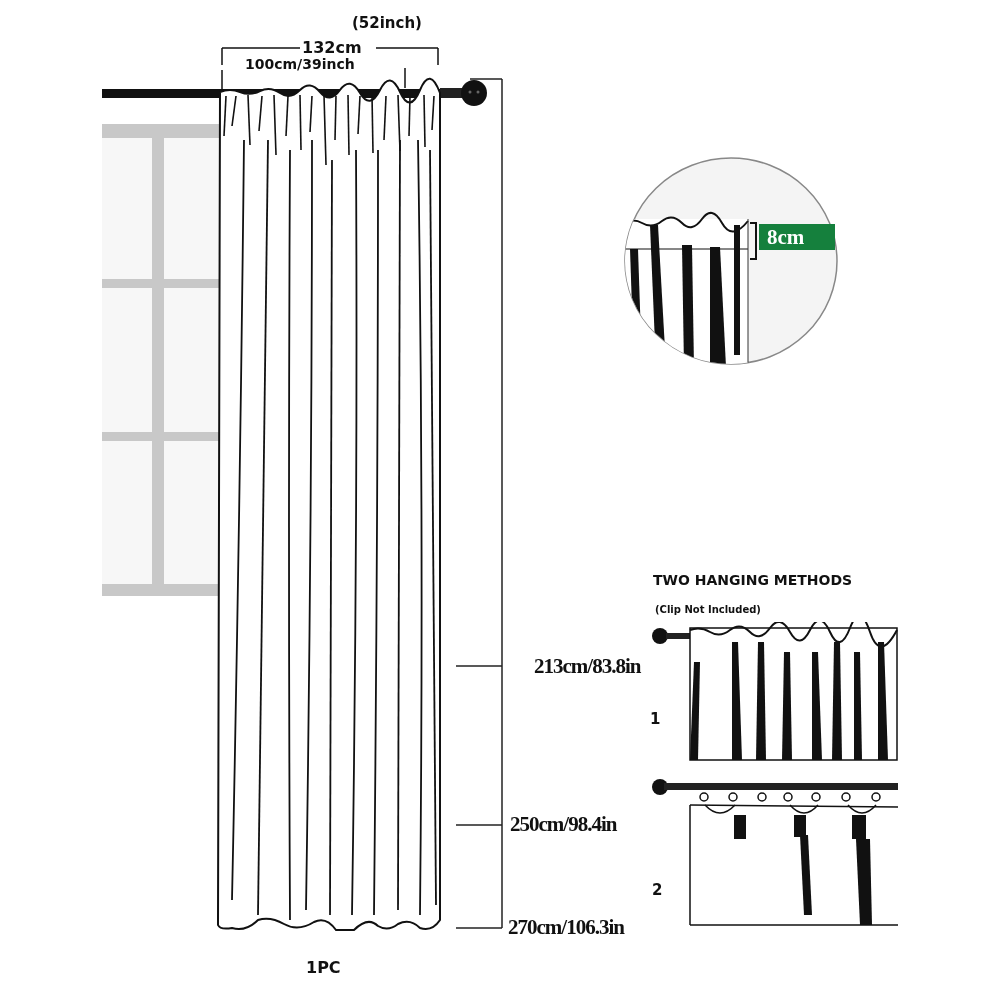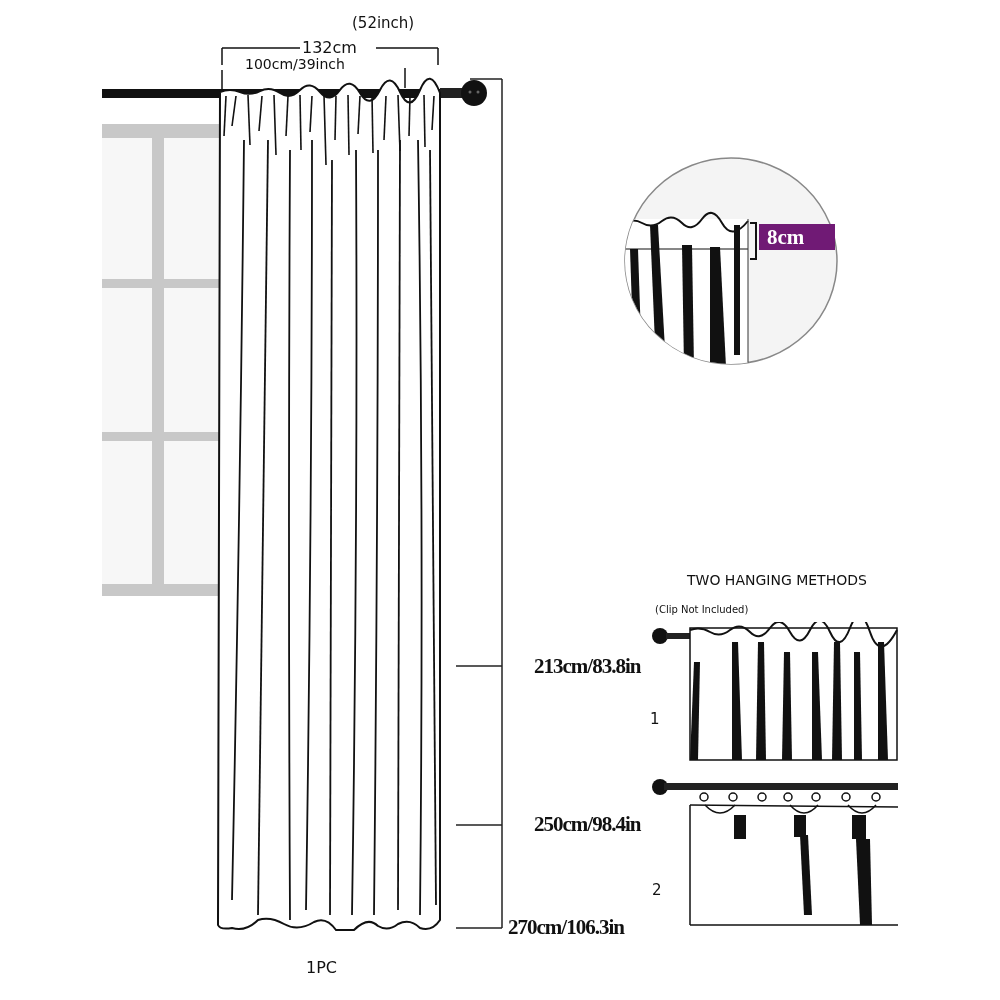--- a/index.html
+++ b/index.html
@@ -1,21 +1,21 @@
 <!DOCTYPE html>
 <html><head>
   <meta charset="utf-8">
   <style>
     html, body { margin: 0; padding: 0; background: #ffffff; }
     body { width: 1000px; height: 1000px; position: relative; overflow: hidden; font-family: "DejaVu Sans", sans-serif; }
     .abs { position: absolute; }
     svg { position: absolute; left: 0; top: 0; }
-    .lbl-sans { font-family: "DejaVu Sans", sans-serif; font-weight: normal; color: #111; white-space: nowrap; }
+    .lbl-sans { font-family: "DejaVu Sans", sans-serif; font-weight: bold; color: #111; white-space: nowrap; }
     .lbl-serif { font-family: "Liberation Serif", "DejaVu Serif", serif; font-weight: bold; color: #111; white-space: nowrap; letter-spacing: -1px; }
-    .badge { background: #701a75; color: #fff; font-family: "Liberation Serif", serif; font-weight: bold; padding: 0 8px; line-height: 26px; }
+    .badge { background: #15803d; color: #fff; font-family: "Liberation Serif", serif; font-weight: bold; padding: 0 8px; line-height: 26px; }
   </style>
 </head>
 <body>
 
 <div class="abs" style="left:102px; top:124px; width:118px; height:472px;">
   <svg width="118" height="472" viewBox="0 0 118 472">
     <rect x="0" y="0" width="118" height="472" fill="#f7f7f7"></rect>
     <rect x="0" y="0" width="118" height="14" fill="#c8c8c8"></rect>
     <rect x="0" y="155" width="118" height="9" fill="#c8c8c8"></rect>
     <rect x="0" y="308" width="118" height="9" fill="#c8c8c8"></rect>
@@ -87,21 +87,21 @@
       <line x1="456" y1="928" x2="502" y2="928"></line>
     </g>
   </svg>
 </div>
 
 <div class="abs lbl-sans" style="left:352px; top:14px; font-size:15px;">(52inch)</div>
 <div class="abs lbl-sans" style="left:302px; top:38px; font-size:16px;">132cm</div>
 <div class="abs lbl-sans" style="left:245px; top:56px; font-size:14px;">100cm/39inch</div>
 
 <div class="abs lbl-serif" style="left:510px; top:654px; font-size:21px;margin-left:24px;">213cm/83.8in</div>
-<div class="abs lbl-serif" style="left:510px; top:812px; font-size:21px;margin-left:24px;">250cm/98.4in</div>
+<div class="abs lbl-serif" style="left:510px; top:812px; font-size:21px;">250cm/98.4in</div>
 <div class="abs lbl-serif" style="left:508px; top:915px; font-size:21px;">270cm/106.3in</div>
 
 <div class="abs lbl-sans" style="left:306px; top:958px; font-size:16px;">1PC</div>
 
 <div class="abs" style="left:622px; top:155px; width:218px; height:212px;">
   <svg width="218" height="212" viewBox="0 0 218 212">
     <defs>
       <clipPath id="circ">
           <ellipse cx="109" cy="106" rx="106" ry="103"></ellipse>
         </clipPath>
@@ -116,21 +116,21 @@
       <polygon points="28,70 36,70 44,212 34,212" fill="#111"></polygon>
       <polygon points="60,90 70,90 72,212 62,212" fill="#111"></polygon>
       <polygon points="88,92 98,92 104,212 88,212" fill="#111"></polygon>
       <polygon points="112,70 118,70 118,200 112,200" fill="#111"></polygon>
     </g>
     <path d="M128,68 L134,68 L134,104 L128,104" fill="none" stroke="#111" stroke-width="2"></path>
   </svg>
 </div>
 <div class="abs badge" style="left:759px; top:224px; font-size:21px; width:60px;">8cm</div>
 
-<div class="abs lbl-sans" style="left:687px; top:572px; font-size:14px;">TWO HANGING METHODS</div>
+<div class="abs lbl-sans" style="left:653px; top:572px; font-size:14px;">TWO HANGING METHODS</div>
 <div class="abs lbl-sans" style="left:655px; top:592px; font-size:10px;margin-top:12px;">(Clip Not Included)</div>
 
 <div class="abs" style="left:650px; top:622px; width:250px; height:140px;">
   <svg width="250" height="140" viewBox="0 0 250 140">
     <circle cx="10" cy="14" r="8" fill="#111"></circle>
     <rect x="16" y="11" width="24" height="6" fill="#222"></rect>
     <rect x="40" y="6" width="207" height="132" fill="#fff" stroke="#111" stroke-width="1.5"></rect>
     <path d="M40,8 Q50,4 60,10 T80,8 T100,10 T120,6 T140,10 T160,8 T180,10 T200,6 T220,10 T247,8" fill="none" stroke="#111" stroke-width="2"></path>
     <g fill="#111">
       <polygon points="44,40 50,40 48,138 40,138"></polygon>

